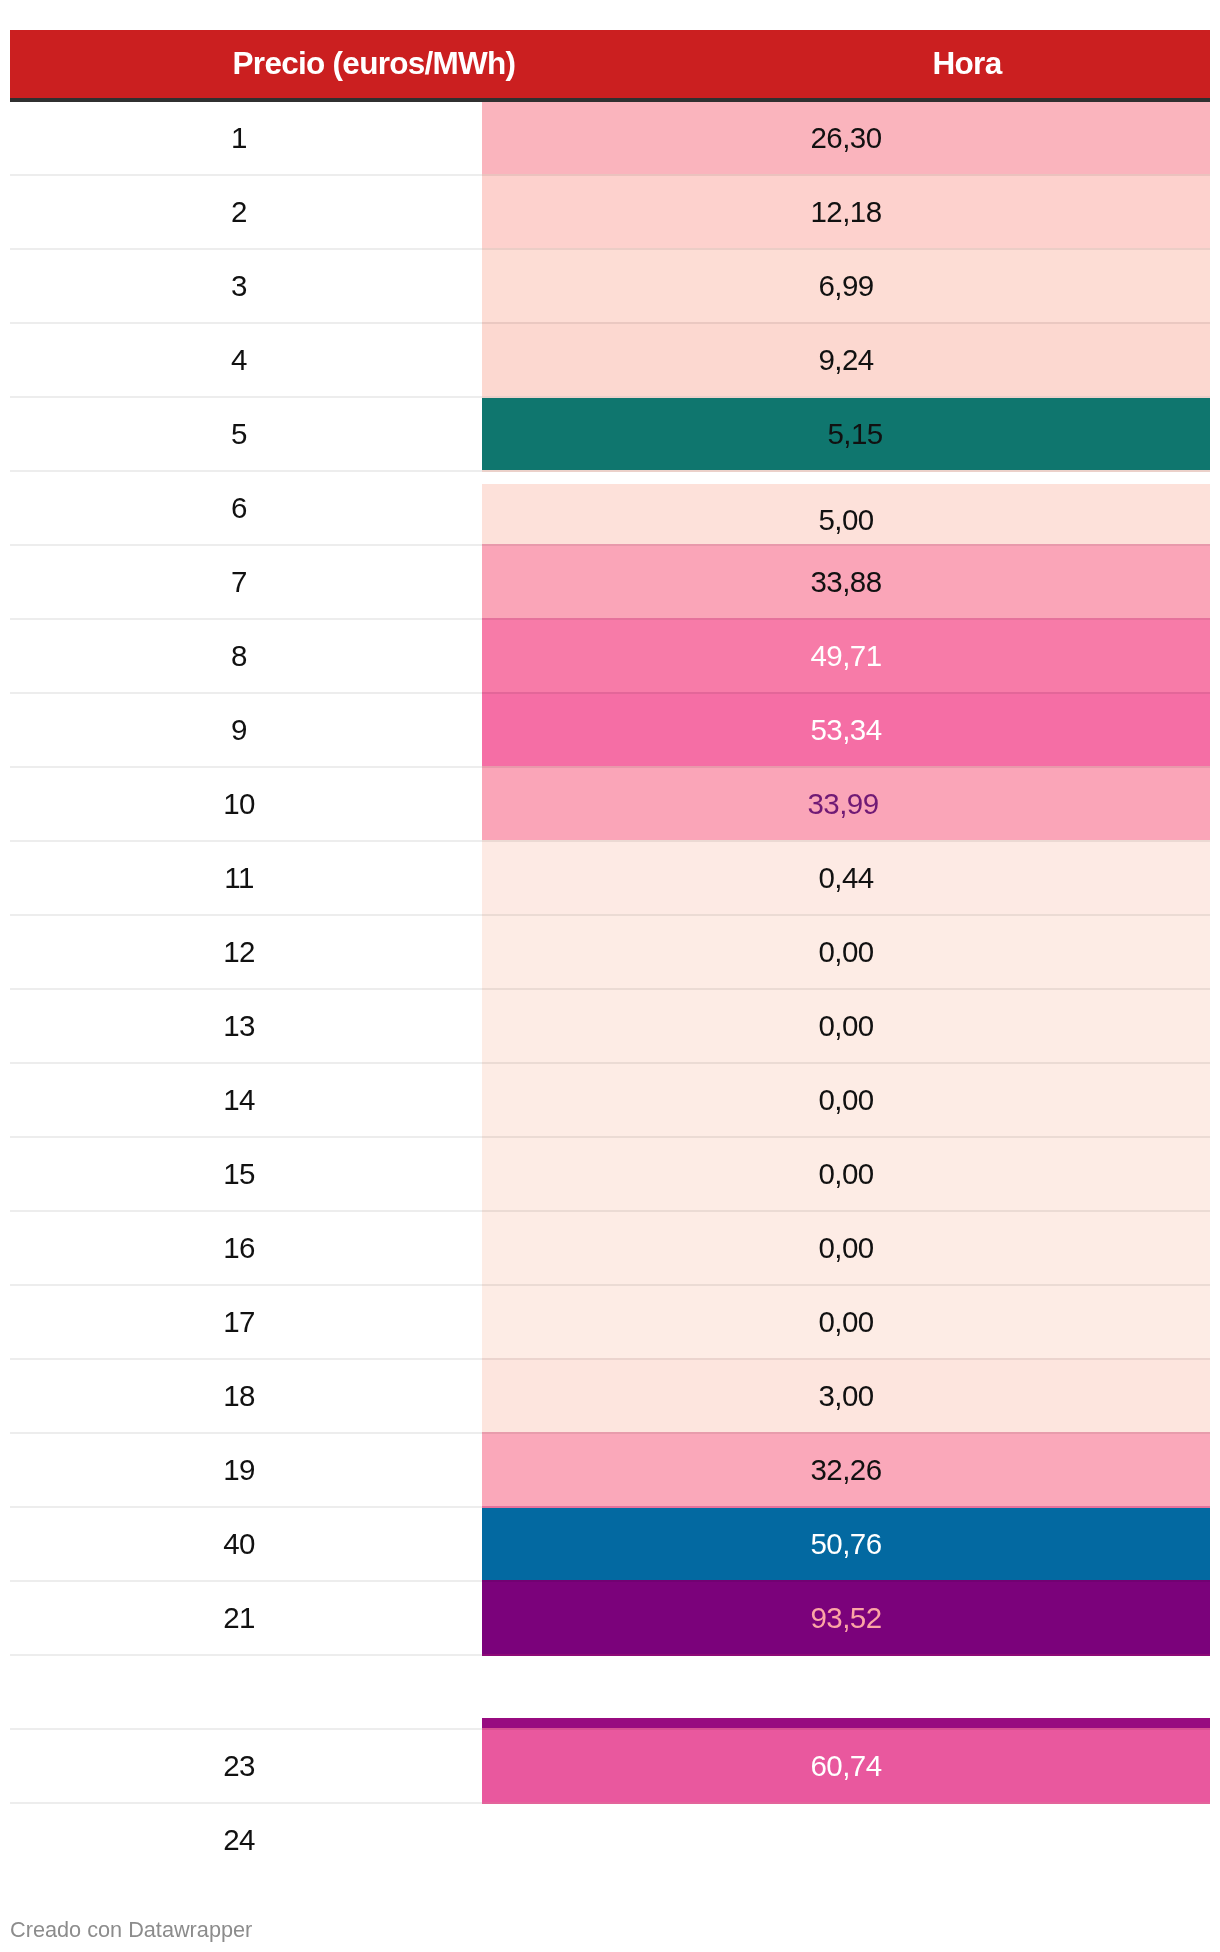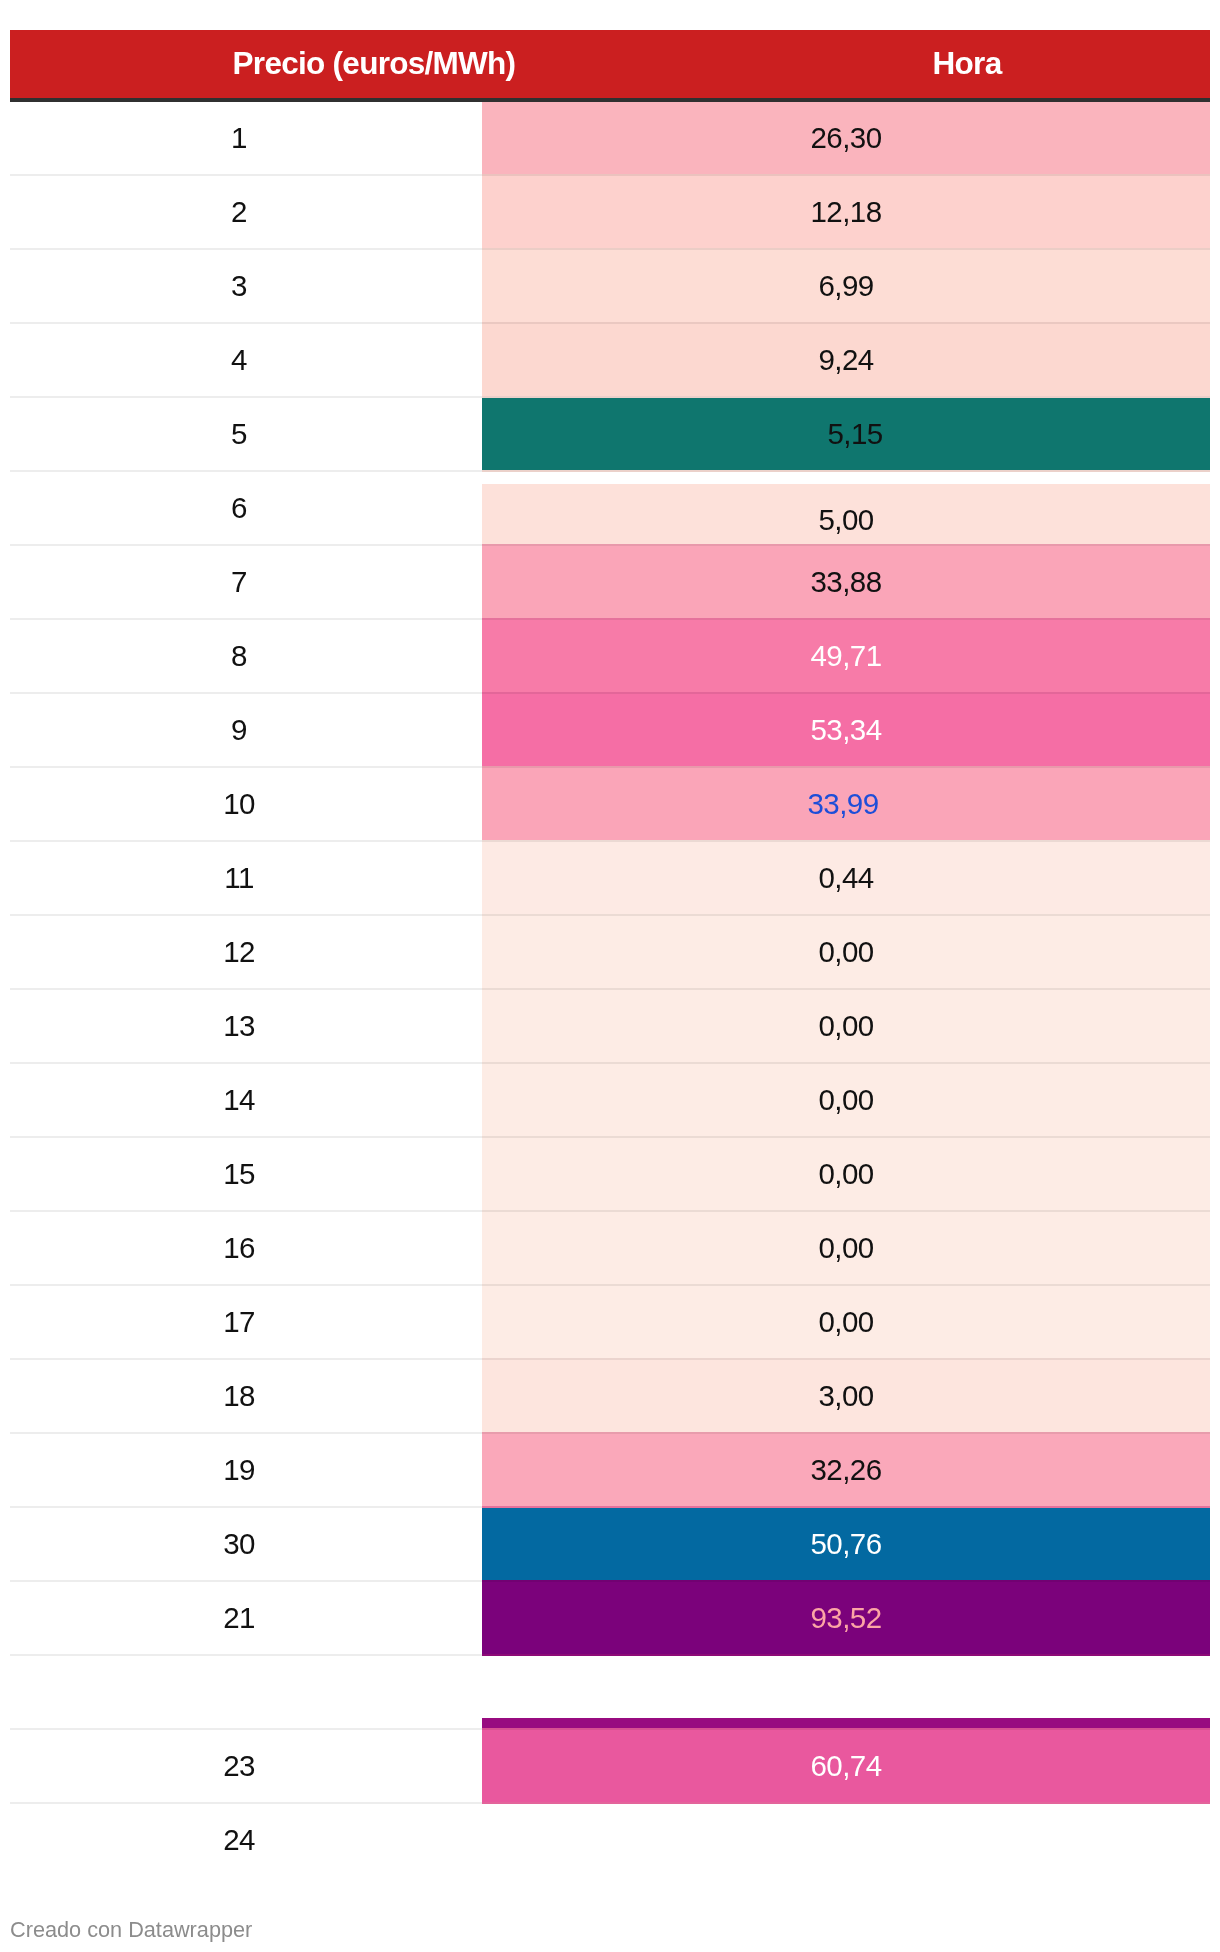--- a/index.html
+++ b/index.html
@@ -128,21 +128,21 @@
       <div class="trow" style="top:592px">
         <div class="cell cell-hora">9</div>
         <div class="cell cell-precio" style="background: rgb(245, 110, 165); color: rgb(255, 255, 255);">53,34</div>
       </div>
       <div class="rowsep" style="top:590px">
         <div class="rowsep-part rowsep-left"></div>
         <div class="rowsep-part rowsep-right" style="background: rgb(245, 110, 165);"></div>
       </div>
       <div class="trow" style="top:666px">
         <div class="cell cell-hora">10</div>
-        <div class="cell cell-precio" style="background: rgb(250, 165, 184); color: #1d4ed8; padding-left: 8px;">33,99</div>
+        <div class="cell cell-precio" style="background: rgb(250, 165, 184); color: #701a75; padding-left: 8px;">33,99</div>
       </div>
       <div class="rowsep" style="top:664px">
         <div class="rowsep-part rowsep-left"></div>
         <div class="rowsep-part rowsep-right" style="background: rgb(250, 165, 184);"></div>
       </div>
       <div class="trow" style="top:740px">
         <div class="cell cell-hora">11</div>
         <div class="cell cell-precio" style="background: rgb(253, 234, 228); color: rgb(17, 17, 17);">0,44</div>
       </div>
       <div class="rowsep" style="top:738px">
@@ -207,21 +207,21 @@
       </div>
       <div class="trow" style="top:1332px">
         <div class="cell cell-hora">19</div>
         <div class="cell cell-precio" style="background: rgb(250, 168, 186); color: rgb(17, 17, 17);">32,26</div>
       </div>
       <div class="rowsep" style="top:1330px">
         <div class="rowsep-part rowsep-left"></div>
         <div class="rowsep-part rowsep-right" style="background: rgb(250, 168, 186);"></div>
       </div>
       <div class="trow" style="top:1406px">
-        <div class="cell cell-hora">30</div>
+        <div class="cell cell-hora">40</div>
         <div class="cell cell-precio" style="background: #0369a1; color: rgb(255, 255, 255);">50,76</div>
       </div>
       <div class="rowsep" style="top:1404px">
         <div class="rowsep-part rowsep-left"></div>
         <div class="rowsep-part rowsep-right" style="background: rgb(247, 122, 168);"></div>
       </div>
       <div class="trow" style="top:1480px">
         <div class="cell cell-hora">21</div>
         <div class="cell cell-precio" style="background: rgb(123, 2, 123); color: #fca5a5;">93,52</div>
       </div>

